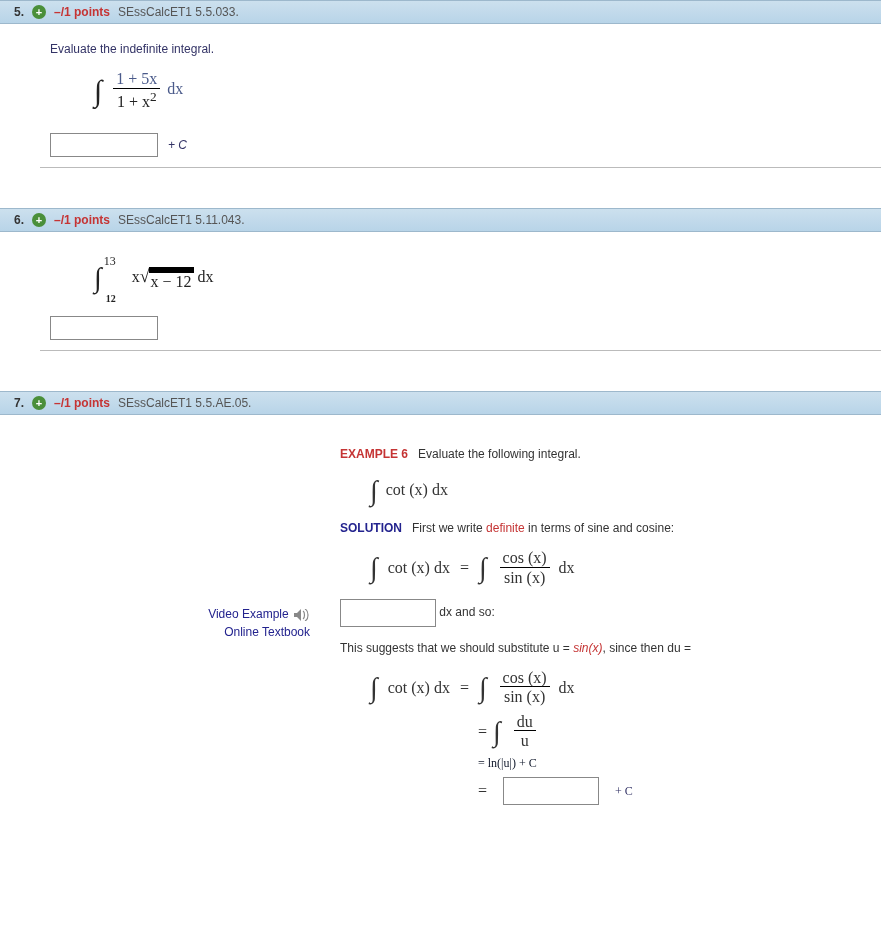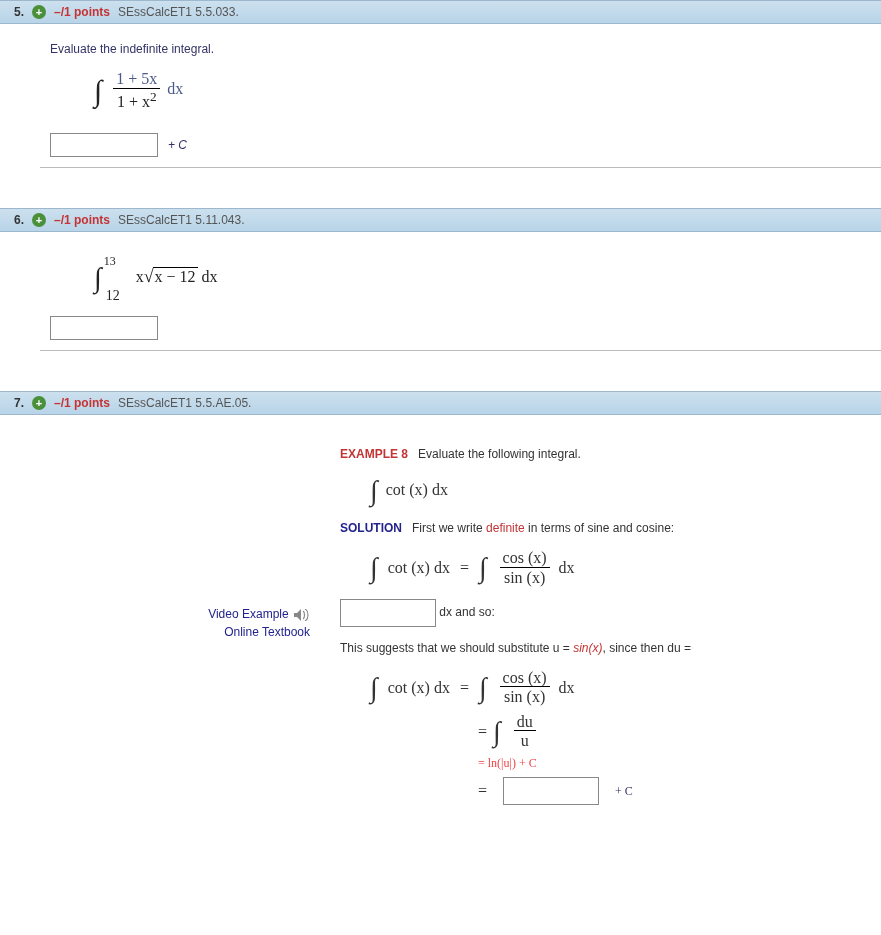--- a/index.html
+++ b/index.html
@@ -119,36 +119,37 @@
     font-size: 28px;
   }
   .sup {
     font-size: 12px;
     vertical-align: top;
     position: relative;
     top: -8px;
     left: -2px;
   }
   .sub {
-    font-size: 14px;
+    font-size: 10px;
     vertical-align: bottom;
     position: relative;
     bottom: -10px;
     left: -12px;
+    font-weight: bold;
   }
   .sqrt-wrap {
     display: inline-flex;
     align-items: flex-start;
   }
   .sqrt-sign {
     font-size: 18px;
     line-height: 1;
   }
   .sqrt-body {
-    border-top: 1px solid #000000;
+    border-top: 6px solid #000000;
     padding: 0 2px;
     margin-left: -1px;
   }
   .ital { }
 
   
   .q7-grid {
     display: flex;
     gap: 30px;
     align-items: center;
@@ -282,21 +283,21 @@
                 <path d="M0 4h3l4-4v12l-4-4H0z" fill="#888"></path>
                 <path d="M9 2c2 1 2 7 0 8M11 0c4 2 4 10 0 12" stroke="#888" fill="none" stroke-width="1.2"></path>
               </svg>
           </span>
         </a>
         <a href="#">Online Textbook</a>
       </div>
 
       <div class="q7-right">
         <p>
-          <span class="example-label">EXAMPLE 8</span>
+          <span class="example-label">EXAMPLE 6</span>
           &nbsp;&nbsp;<span>Evaluate the following integral.</span>
         </p>
 
         <div class="eq-block math-serif">
           <span class="intsign sm">∫</span>
           <span>cot (x) dx</span>
         </div>
 
         <p>
           <span class="solution-label">SOLUTION</span>
@@ -340,21 +341,21 @@
           </div>
           <div class="eq-row eq-indent">
             <span>=</span>
             <span class="intsign sm">∫</span>
             <span class="frac">
               <span class="num ital">du</span>
               <span class="den ital">u</span>
             </span>
           </div>
           <div class="eq-row eq-indent">
-            <span style="font-family:Verdana;font-size:12px;color:#ef4444">= ln(|u|) + C</span>
+            <span style="font-family:Verdana;font-size:12px;color:#0f172a">= ln(|u|) + C</span>
           </div>
           <div class="eq-row eq-indent">
             <span>=</span>
             &nbsp;<input class="answer-inline" type="text" style="">
             &nbsp;<span style="font-family:Verdana;font-size:12px;color:#336">+ C</span>
           </div>
         </div>
 
       </div>
     </div>

